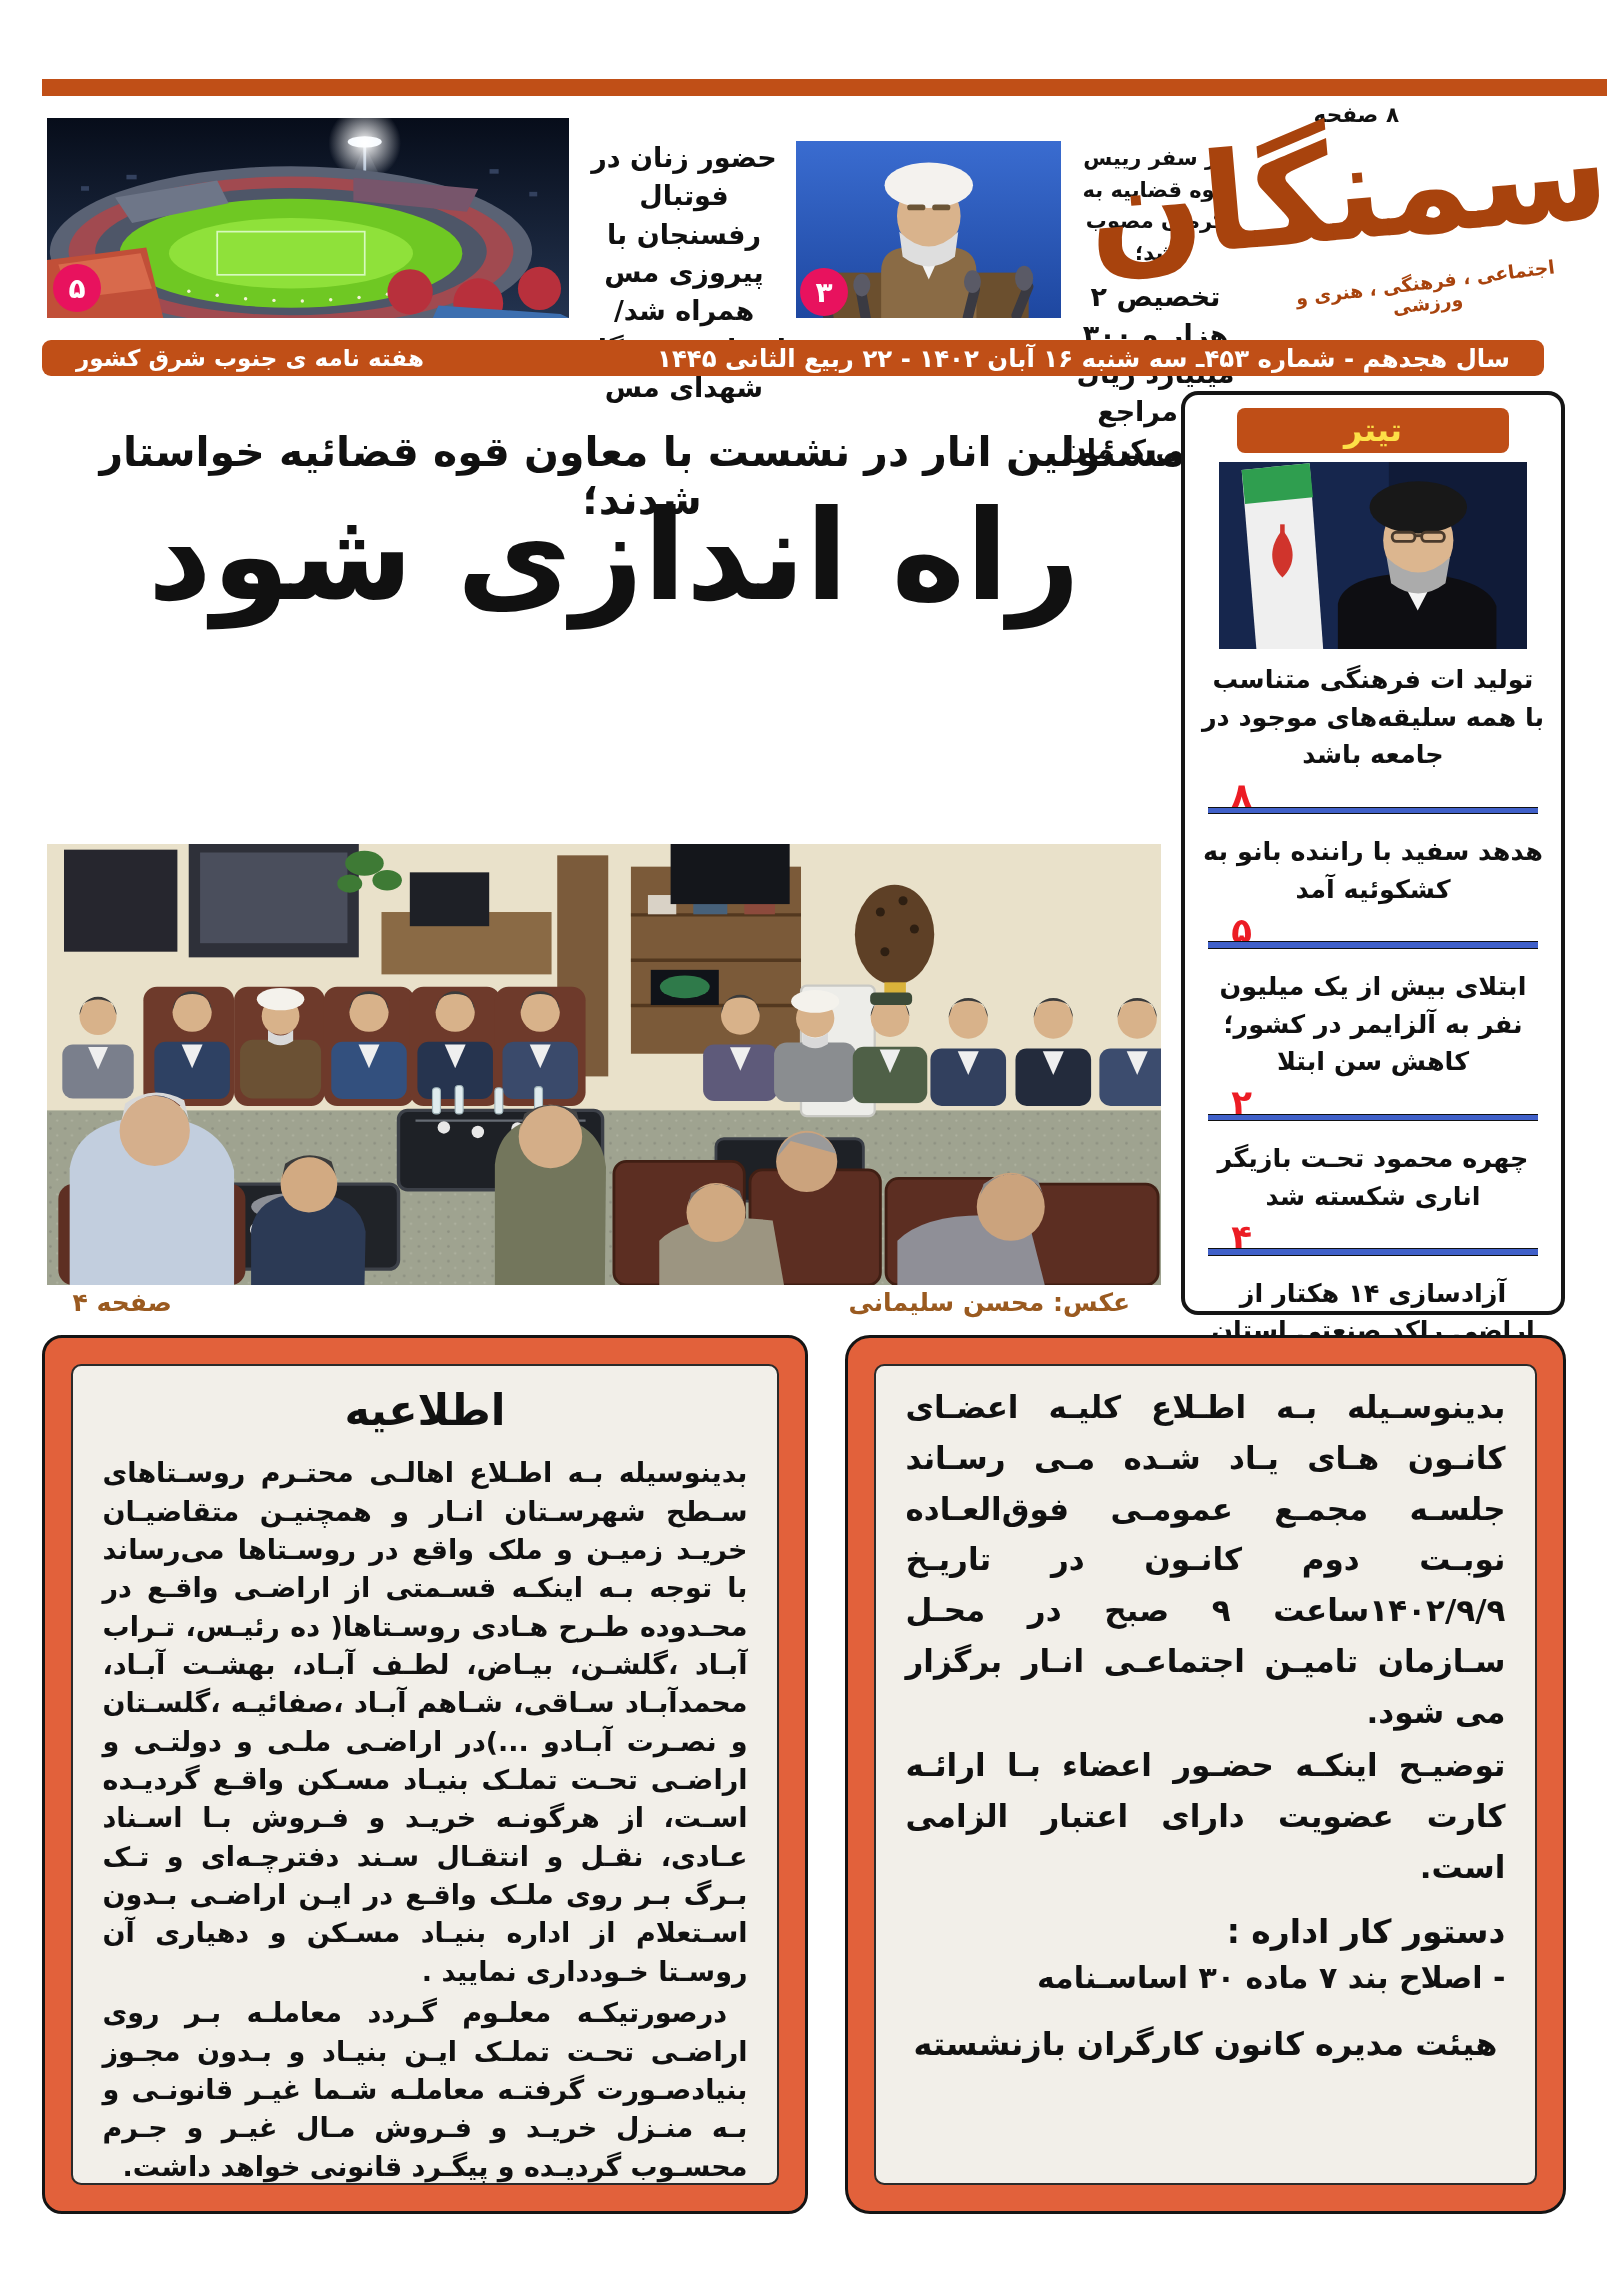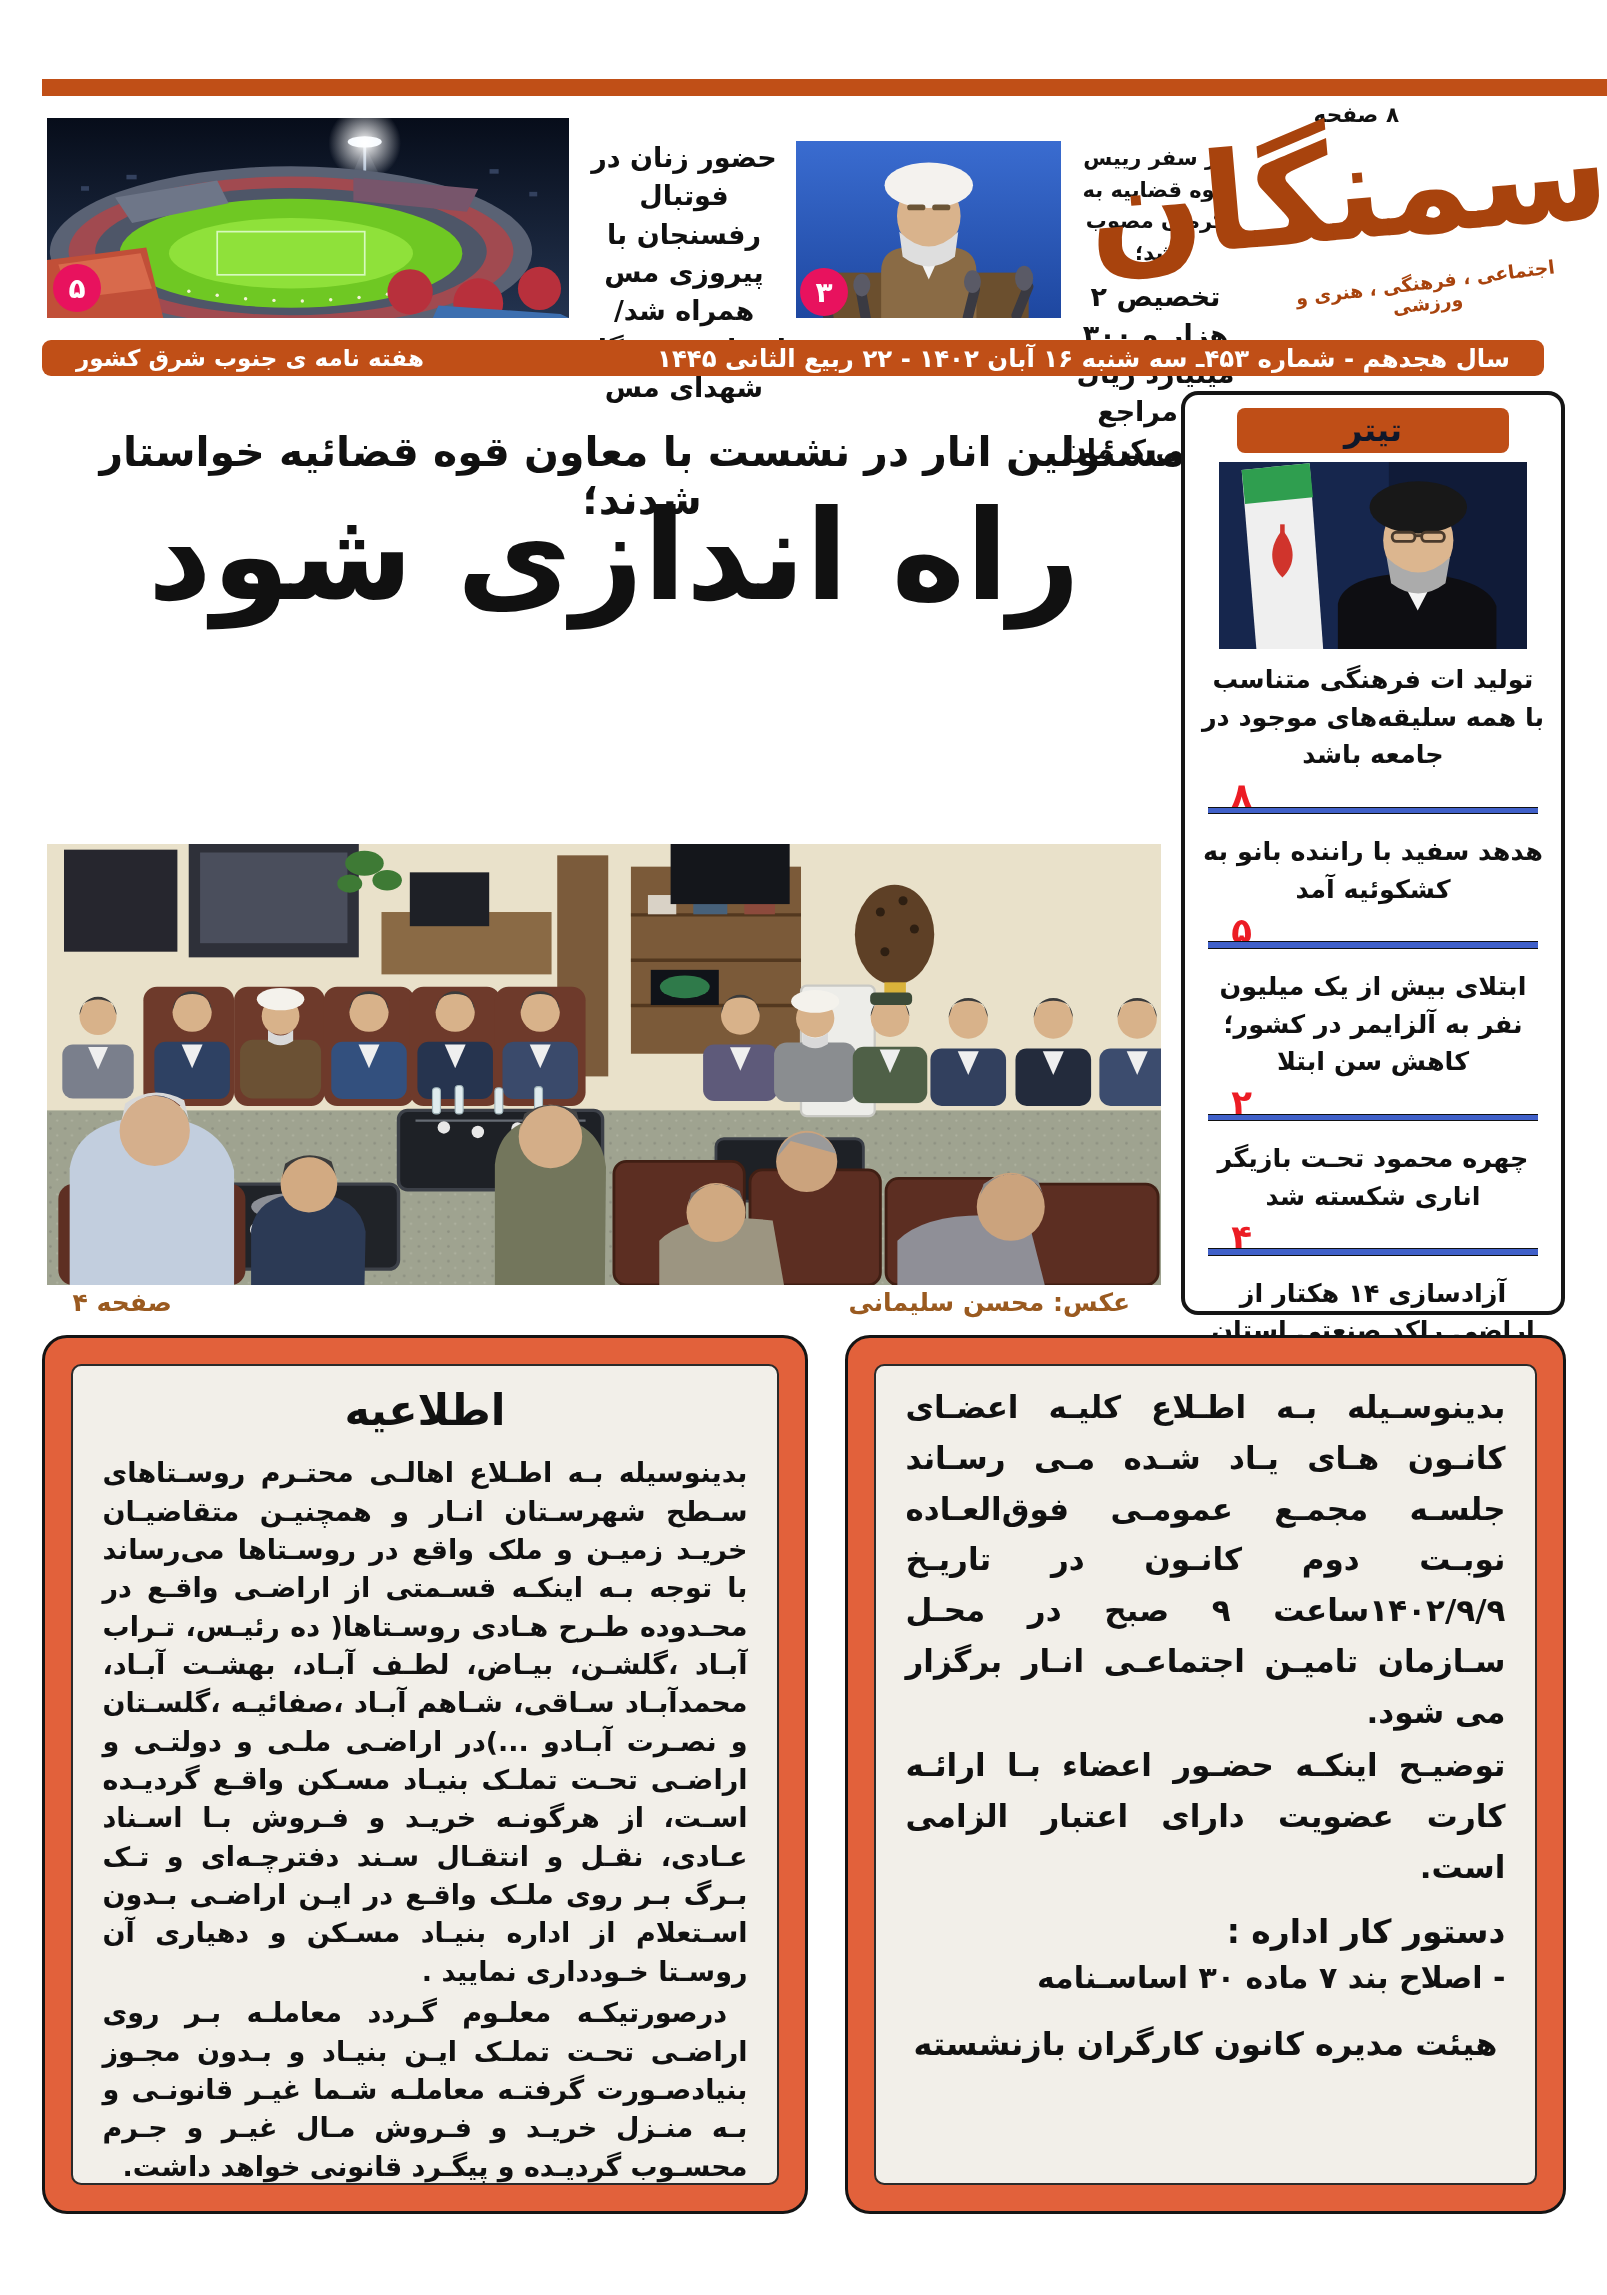--- a/index.html
+++ b/index.html
@@ -37,35 +37,35 @@
   
   .lead-kicker{left:68px;top:428px;width:1094px;font-size:41px;font-weight:bold;text-align:center;margin-left:28px;}
   .lead-headline{left:68px;top:471px;width:1094px;font-size:125px;font-weight:bold;text-align:center;line-height:1.36;}
   .meeting-fig{left:48px;top:844px;width:1114px;height:441px;}
   .caption-row{left:48px;top:1288px;width:1114px;display:flex;justify-content:space-between;
         font-size:25px;font-weight:bold;color:#9A5A20;padding:0 31px 0 25.5px;box-sizing:border-box;}
 
   
   .sidebar{left:1182px;top:391px;width:384px;height:924px;border:4px solid #151515;border-radius:17px;
         background:#fff;box-sizing:border-box;padding:8px 10.2px;display:flex;flex-direction:column;}
-  .sb-title{width:272px;height:45px;margin:4.5px auto 9px;background:#BF4E17;border-radius:8px;color:#0f172a;
+  .sb-title{width:272px;height:45px;margin:4.5px auto 9px;background:#BF4E17;border-radius:8px;color:#fde047;
         font-size:32px;font-weight:bold;display:flex;align-items:center;justify-content:center;flex:0 0 auto;}
   .sb-photo{width:308px;height:187px;margin:0 auto;flex:0 0 auto;overflow:hidden;}
   .sb-photo svg{display:block;width:100%;height:100%;}
   .sb-item{font-size:25.5px;font-weight:bold;text-align:center;line-height:1.48;margin-top:12.5px;padding:0 4.5px;}
   .sb-divider{position:relative;height:33px;margin-top:13.6px;flex:0 0 auto;}
   .sb-line{position:absolute;left:12.5px;right:12.5px;top:19px;height:5.7px;background:#4060C9;
         border-top:1.1px solid #101010;border-bottom:1.1px solid #101010;}
   .sb-num{position:absolute;left:36px;top:-12.5px;color:#EC1C24;font-size:34px;font-weight:bold;}
   .sb-last-num{color:#EC1C24;font-size:34px;font-weight:bold;text-align:left;padding:3.4px 0 0 37px;}
 
   
   .box{position:absolute;top:1335px;height:879px;background:#E2613B;border:3.4px solid #141414;
         border-radius:25px;padding:26px;box-sizing:border-box;}
-  .box-left{left:43px;width:766px;}
+  .box-left{left:43px;width:766px;border-radius:20px;}
   .box-right{left:846px;width:721px;}
   .box-inner{width:100%;height:100%;background:#F2EFE9;border:2.3px solid #2b2b2b;border-radius:10.2px;
         box-sizing:border-box;padding:16px 29.5px;overflow:hidden;}
   .notice-title{text-align:center;font-size:43px;font-weight:bold;margin:3.4px 0 19px;}
   .notice-body{font-size:27px;font-weight:bold;line-height:1.42;text-align:justify;}
   .notice-body2{font-size:27px;font-weight:bold;line-height:1.42;text-align:justify;text-indent:20.4px;margin-top:3.4px;}
   .asm-title{text-align:center;font-size:36px;font-weight:bold;line-height:1.55;margin:11.3px 0 32px;}
   .asm-body{font-size:31px;font-weight:bold;line-height:1.64;text-align:justify;}
   .asm-body2{font-size:31px;font-weight:bold;line-height:1.64;text-align:justify;margin-top:2.3px;}
   .asm-agenda-label{font-size:33px;font-weight:bold;margin-top:19px;}

